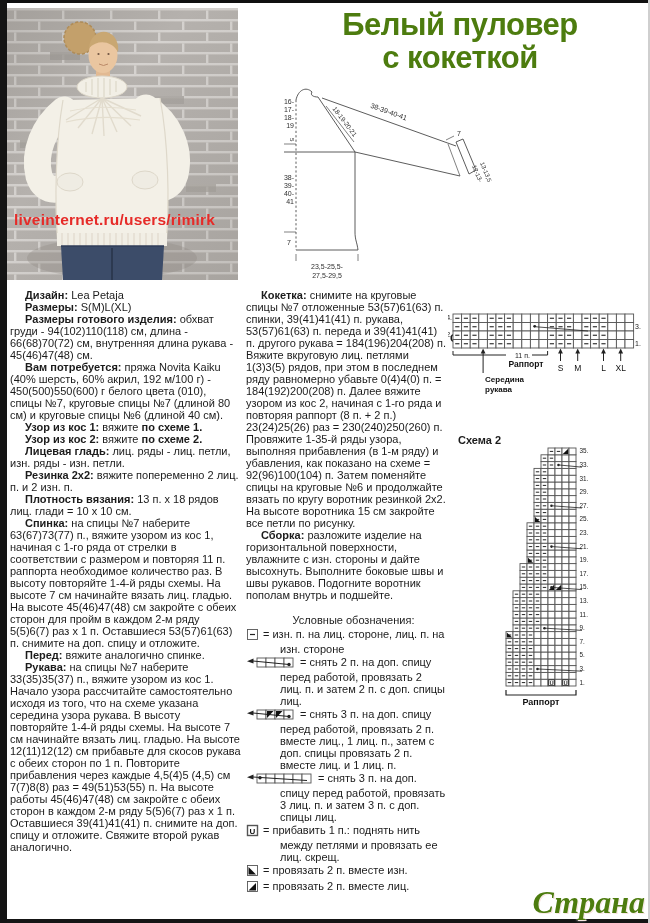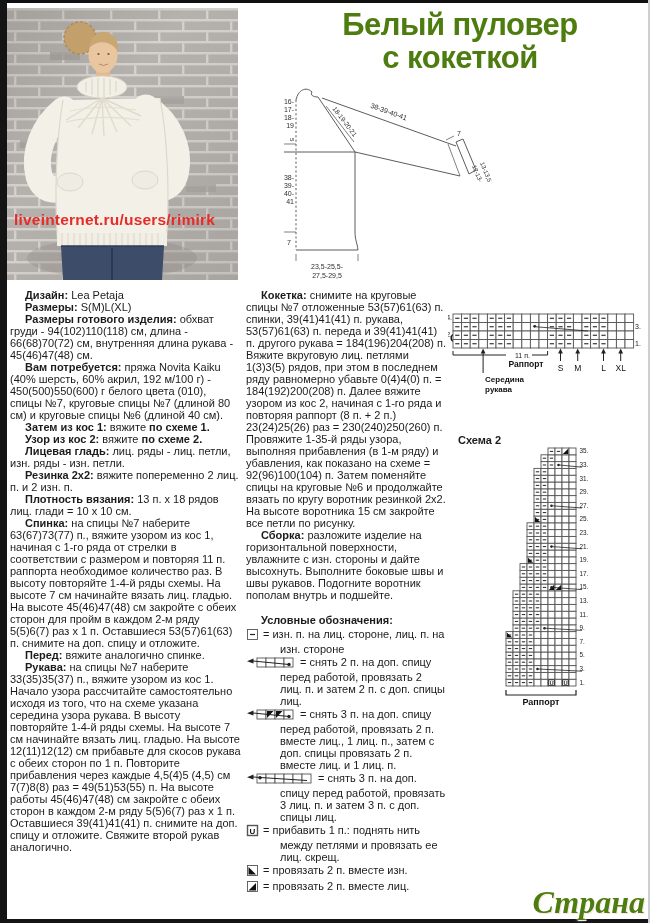--- a/index.html
+++ b/index.html
@@ -22,21 +22,21 @@
   
   #schematic{left:250px;top:84px;width:260px;height:200px;}
   svg text{font-family:"Liberation Sans",sans-serif;}
   
   .col{position:absolute;top:289px;font-size:11px;line-height:12px;}
   #col-left{left:10px;width:231px;}
   #col-mid{left:246px;width:200px;}
   .para{margin:0;text-indent:15px;}
   
   #legend{margin-top:13px;}
-  #legend-title{font-weight:bold;text-indent:15px;margin:0 0 2px 0;}
+  #legend-title{font-weight:normal;text-indent:15px;margin:0 0 2px 0;text-align:center;}
   .leg{padding-left:34px;margin:0 0 1px 0;}
   .leg .sym{display:inline-block;margin-left:-34px;margin-right:4px;vertical-align:-3px;}
   
   .schema-label{position:absolute;font-weight:bold;font-size:11px;}
   #schema1-label{left:450px;top:295px;margin-top:37px;}
   #schema2-label{left:458px;top:434px;}
   #schema1-svg{left:448px;top:309px;}
   #schema2-svg{left:468px;top:442px;}
   
   #stamp{left:495px;top:884px;width:150px;text-align:right;
@@ -159,21 +159,21 @@
       <text x="222" y="82" font-size="6.2" transform="rotate(68 222 82)">12-13-</text>
       <text x="230" y="79" font-size="6.2" transform="rotate(68 230 79)">13-13,5</text>
     </g>
   </svg>
 
   <div id="col-left" class="col">
       <p class="para"><b>Дизайн:</b> Lea Petaja</p>
       <p class="para"><b>Размеры:</b> S(M)L(XL)</p>
       <p class="para"><b>Размеры готового изделия:</b> обхват груди - 94(102)110(118) см, длина - 66(68)70(72) см, внутренняя длина рукава - 45(46)47(48) см.</p>
       <p class="para"><b>Вам потребуется:</b> пряжа Novita Kaiku (40% шерсть, 60% акрил, 192 м/100 г) - 450(500)550(600) г белого цвета (010), спицы №7, круговые спицы №7 (длиной 80 см) и круговые спицы №6 (длиной 40 см).</p>
-      <p class="para"><b>Затем из кос 1:</b> вяжите <b>по схеме 1.</b></p>
+      <p class="para"><b>Узор из кос 1:</b> вяжите <b>по схеме 1.</b></p>
       <p class="para"><b>Узор из кос 2:</b> вяжите <b>по схеме 2.</b></p>
       <p class="para"><b>Лицевая гладь:</b> лиц. ряды - лиц. петли, изн. ряды - изн. петли.</p>
       <p class="para"><b>Резинка 2х2:</b> вяжите попеременно 2 лиц. п. и 2 изн. п.</p>
       <p class="para"><b>Плотность вязания:</b> 13 п. х 18 рядов лиц. глади = 10 х 10 см.</p>
       <p class="para"><b>Спинка:</b> на спицы №7 наберите 63(67)73(77) п., вяжите узором из кос 1, начиная с 1-го ряда от стрелки в соответствии с размером и повторяя 11 п. раппорта необходимое количество раз. В высоту повторяйте 1-4-й ряды схемы. На высоте 7 см начинайте вязать лиц. гладью. На высоте 45(46)47(48) см закройте с обеих сторон для пройм в каждом 2-м ряду 5(5)6(7) раз х 1 п. Оставшиеся 53(57)61(63) п. снимите на доп. спицу и отложите.</p>
       <p class="para"><b>Перед:</b> вяжите аналогично спинке.</p>
       <p class="para"><b>Рукава:</b> на спицы №7 наберите 33(35)35(37) п., вяжите узором из кос 1. Начало узора рассчитайте самостоятельно исходя из того, что на схеме указана середина узора рукава. В высоту повторяйте 1-4-й ряды схемы. На высоте 7 см начинайте вязать лиц. гладью. На высоте 12(11)12(12) см прибавьте для скосов рукава с обеих сторон по 1 п. Повторите прибавления через каждые 4,5(4)5 (4,5) см 7(7)8(8) раз = 49(51)53(55) п. На высоте работы 45(46)47(48) см закройте с обеих сторон в каждом 2-м ряду 5(5)6(7) раз х 1 п. Оставшиеся 39(41)41(41) п. снимите на доп. спицу и отложите. Свяжите второй рукав аналогично.</p>
     </div>
   <div id="col-mid" class="col">
     <div id="mid-paras">

